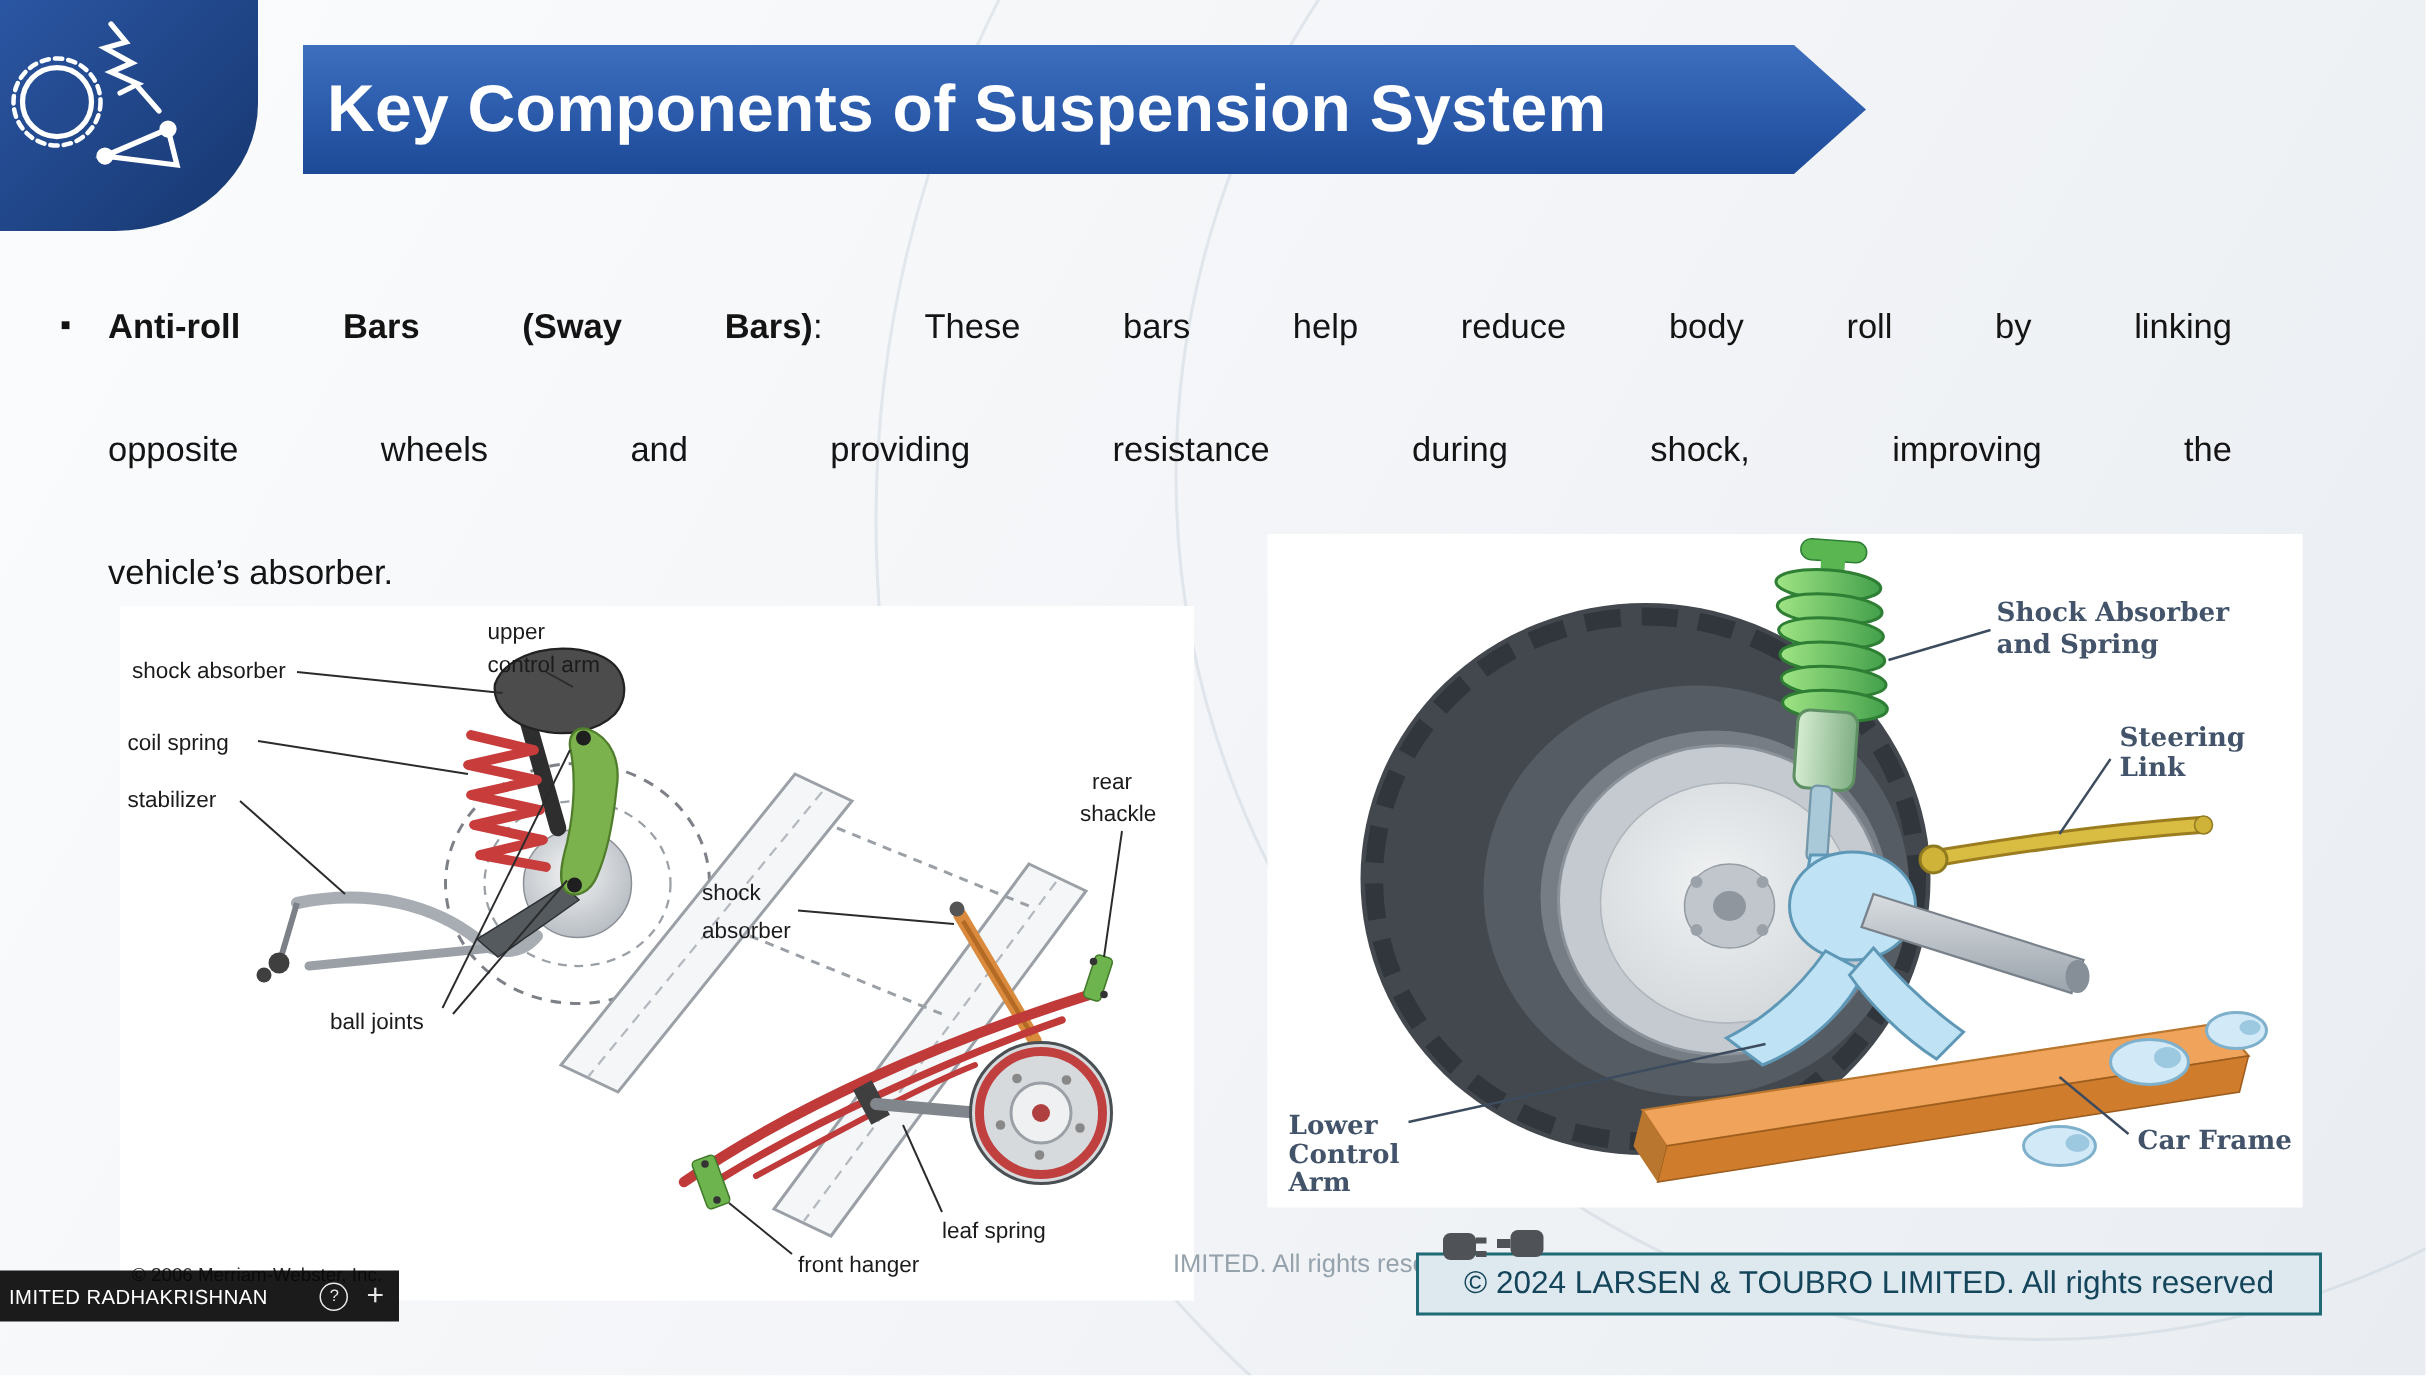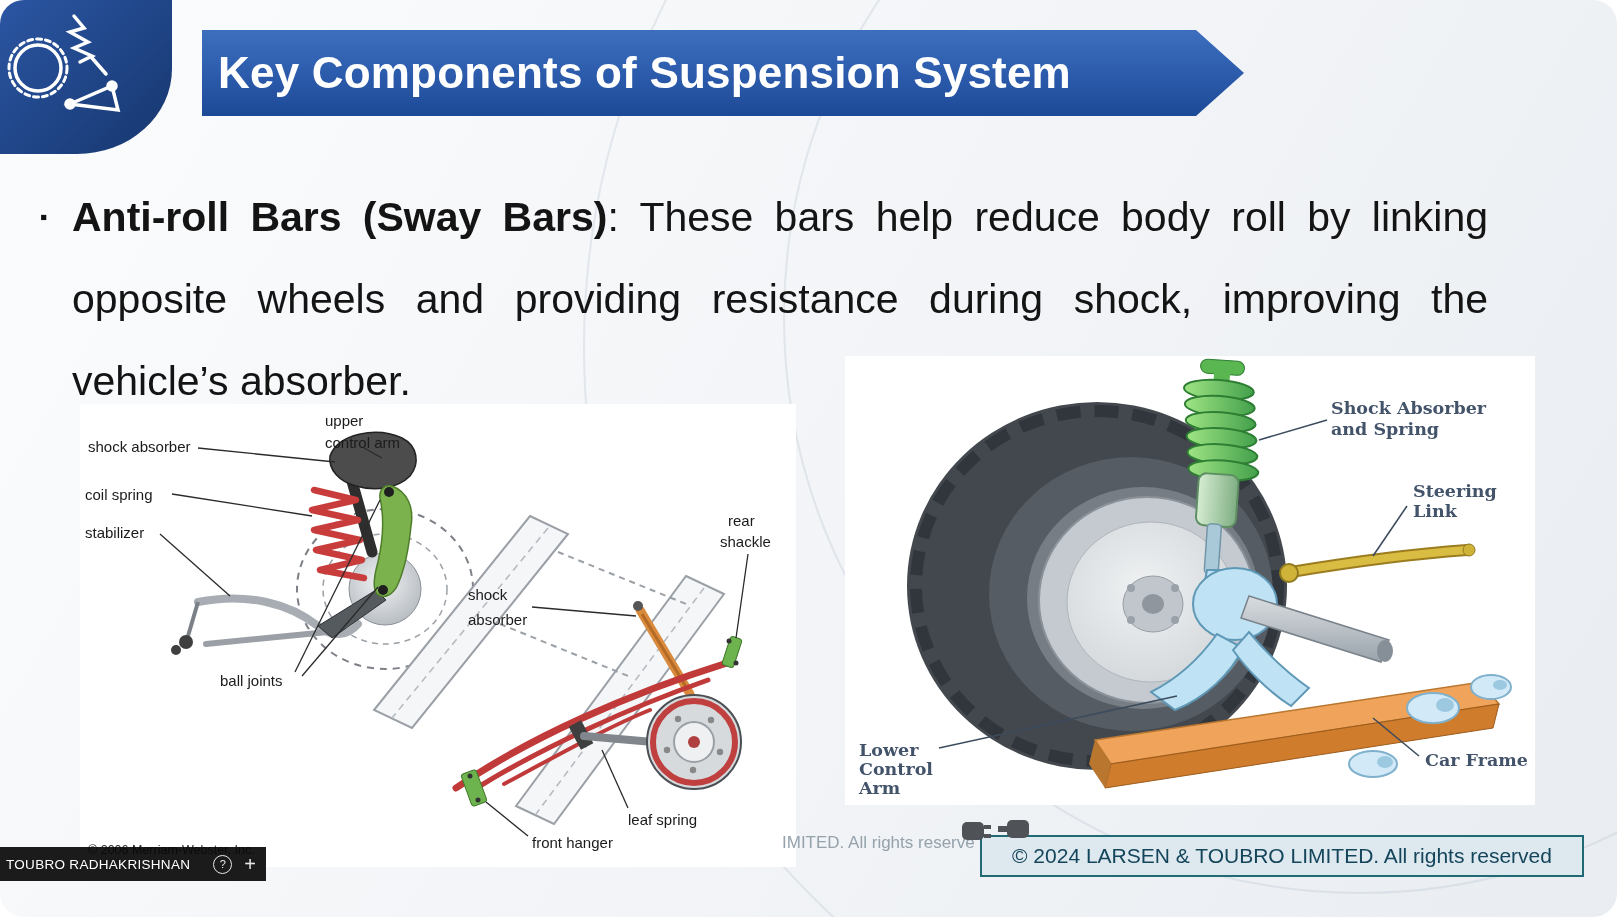--- a/index.html
+++ b/index.html
@@ -1,52 +1,52 @@
 <!DOCTYPE html>
 <html><head>
 <meta charset="utf-8">
 <style>
   html,body{margin:0;padding:0;}
   .stage{position:relative;width:1617px;height:917px;overflow:hidden;
     background:linear-gradient(120deg,#fbfcfd 0%,#f2f4f7 55%,#e9edf1 100%);
-    font-family:"Liberation Sans",sans-serif;border-radius:24px;}
+    font-family:"Liberation Sans",sans-serif;}
   .bg-arc{position:absolute;border-radius:50%;border:2px solid rgba(168,184,200,.25);}
   .arc1{width:1150px;height:1150px;right:-320px;top:-260px;}
   .arc2{width:1550px;height:1550px;right:-520px;top:-430px;}
 
   
   .logo-block{position:absolute;left:0;top:0;width:172px;height:154px;
     background:linear-gradient(135deg,#2b56a3 0%,#16366e 100%);
     border-bottom-right-radius:95px 85px;}
   .banner{position:absolute;left:202px;top:30px;width:1042px;height:86px;
     background:linear-gradient(180deg,#3d6fbe 0%,#2b5aab 55%,#1d4a96 100%);
     clip-path:polygon(0 0,calc(100% - 48px) 0,100% 50%,calc(100% - 48px) 100%,0 100%);
     display:flex;align-items:center;}
   .banner-title{color:#ffffff;font-size:44px;font-weight:700;padding-left:16px;letter-spacing:.2px;white-space:nowrap;}
 
   
   .bullet-block{position:absolute;left:40px;top:176px;width:1448px;display:flex;}
   .bullet-marker{width:32px;font-size:21px;color:#111;line-height:82px;flex:none;}
-  .bullet-lines{flex:1;font-size:41px;color:#141414;}
+  .bullet-lines{flex:1;font-size:23px;color:#141414;}
   .line{height:82px;line-height:82px;white-space:nowrap;overflow:visible;}
   .line.j{text-align:justify;text-align-last:justify;}
   .bd{font-weight:700;}
 
   
   .panel-left{position:absolute;left:80px;top:404px;width:716px;height:463px;background:#ffffff;}
   .panel-right{position:absolute;left:845px;top:356px;width:690px;height:449px;background:#ffffff;}
   .lbl-l{font:15px "Liberation Sans",sans-serif;fill:#1b1b1b;}
   .credit{font:12.5px "Liberation Sans",sans-serif;fill:#2b2b2b;}
   .lbl-r{font:bold 17.5px "DejaVu Serif",serif;fill:#42536a;}
 
   
   .watermark{position:absolute;left:782px;top:833px;font-size:17px;color:#95a2ac;z-index:1;white-space:nowrap;}
   .copyright{position:absolute;left:944px;top:835px;width:600px;height:38px;border:2px solid #1f6a74;
     background:#dde8ef;color:#14455a;font-size:21px;display:flex;align-items:center;justify-content:center;
-    z-index:2;white-space:nowrap;margin-left:36px;}
+    z-index:2;white-space:nowrap;}
   .plug-icon{position:absolute;left:960px;top:813px;z-index:3;}
 
   
   .presenter-bar{position:absolute;left:0;top:847px;width:266px;height:34px;background:rgba(8,8,8,.92);
     display:flex;align-items:center;color:#fff;z-index:4;padding:0 10px 0 6px;box-sizing:border-box;}
   .presenter-name{font-size:13.5px;letter-spacing:.3px;flex:1;white-space:nowrap;overflow:hidden;}
   .help-badge{width:17px;height:17px;border-radius:50%;border:1.5px solid #e8e8e8;font-size:11px;
     display:flex;align-items:center;justify-content:center;margin-right:12px;flex:none;color:#e8e8e8;}
   .plus-glyph{font-size:20px;line-height:20px;flex:none;color:#e8e8e8;}
 </style>
@@ -295,17 +295,17 @@
         <rect x="2" y="9" width="22" height="18" rx="5"></rect>
         <rect x="24" y="12" width="7" height="4"></rect>
         <rect x="24" y="21" width="7" height="4"></rect>
         <rect x="47" y="7" width="22" height="18" rx="5"></rect>
         <rect x="38" y="13" width="9" height="6"></rect>
       </g>
     </svg>
   </div>
 
   <div class="presenter-bar">
-    <span class="presenter-name">TOUBRO RADHAKRISHNAN</span>
+    <span class="presenter-name">IMITED RADHAKRISHNAN</span>
     <span class="help-badge">?</span>
     <span class="plus-glyph">+</span>
   </div>
 </div>
 
 </body></html>

